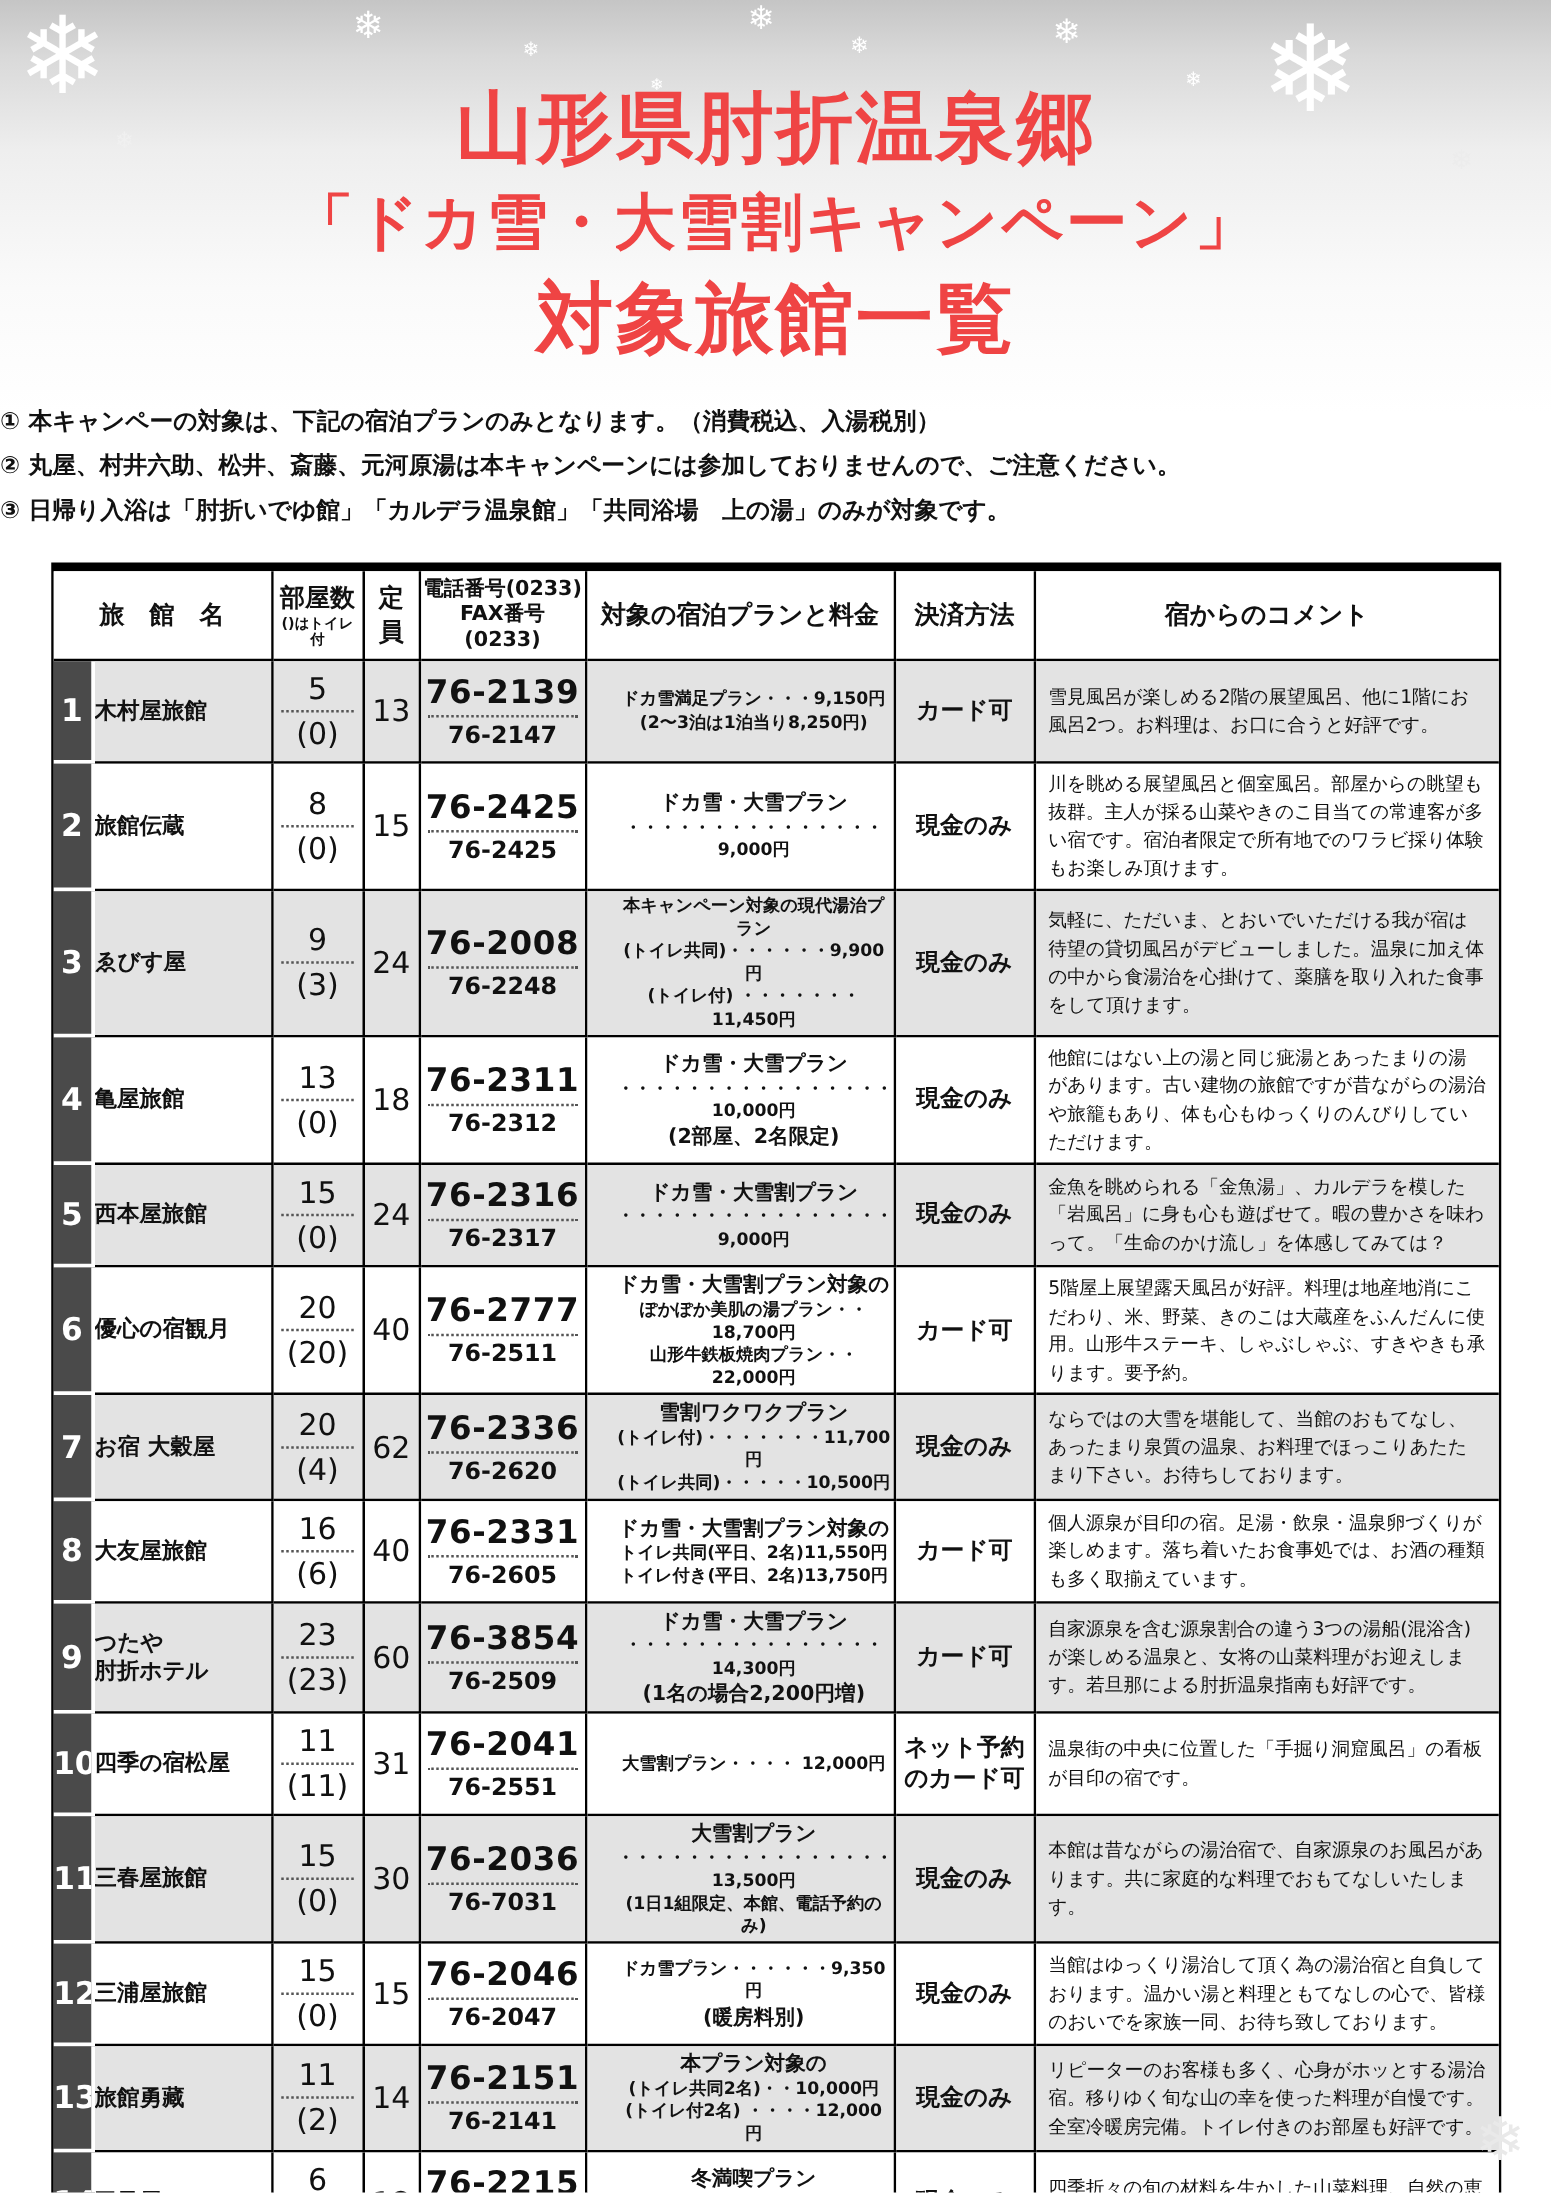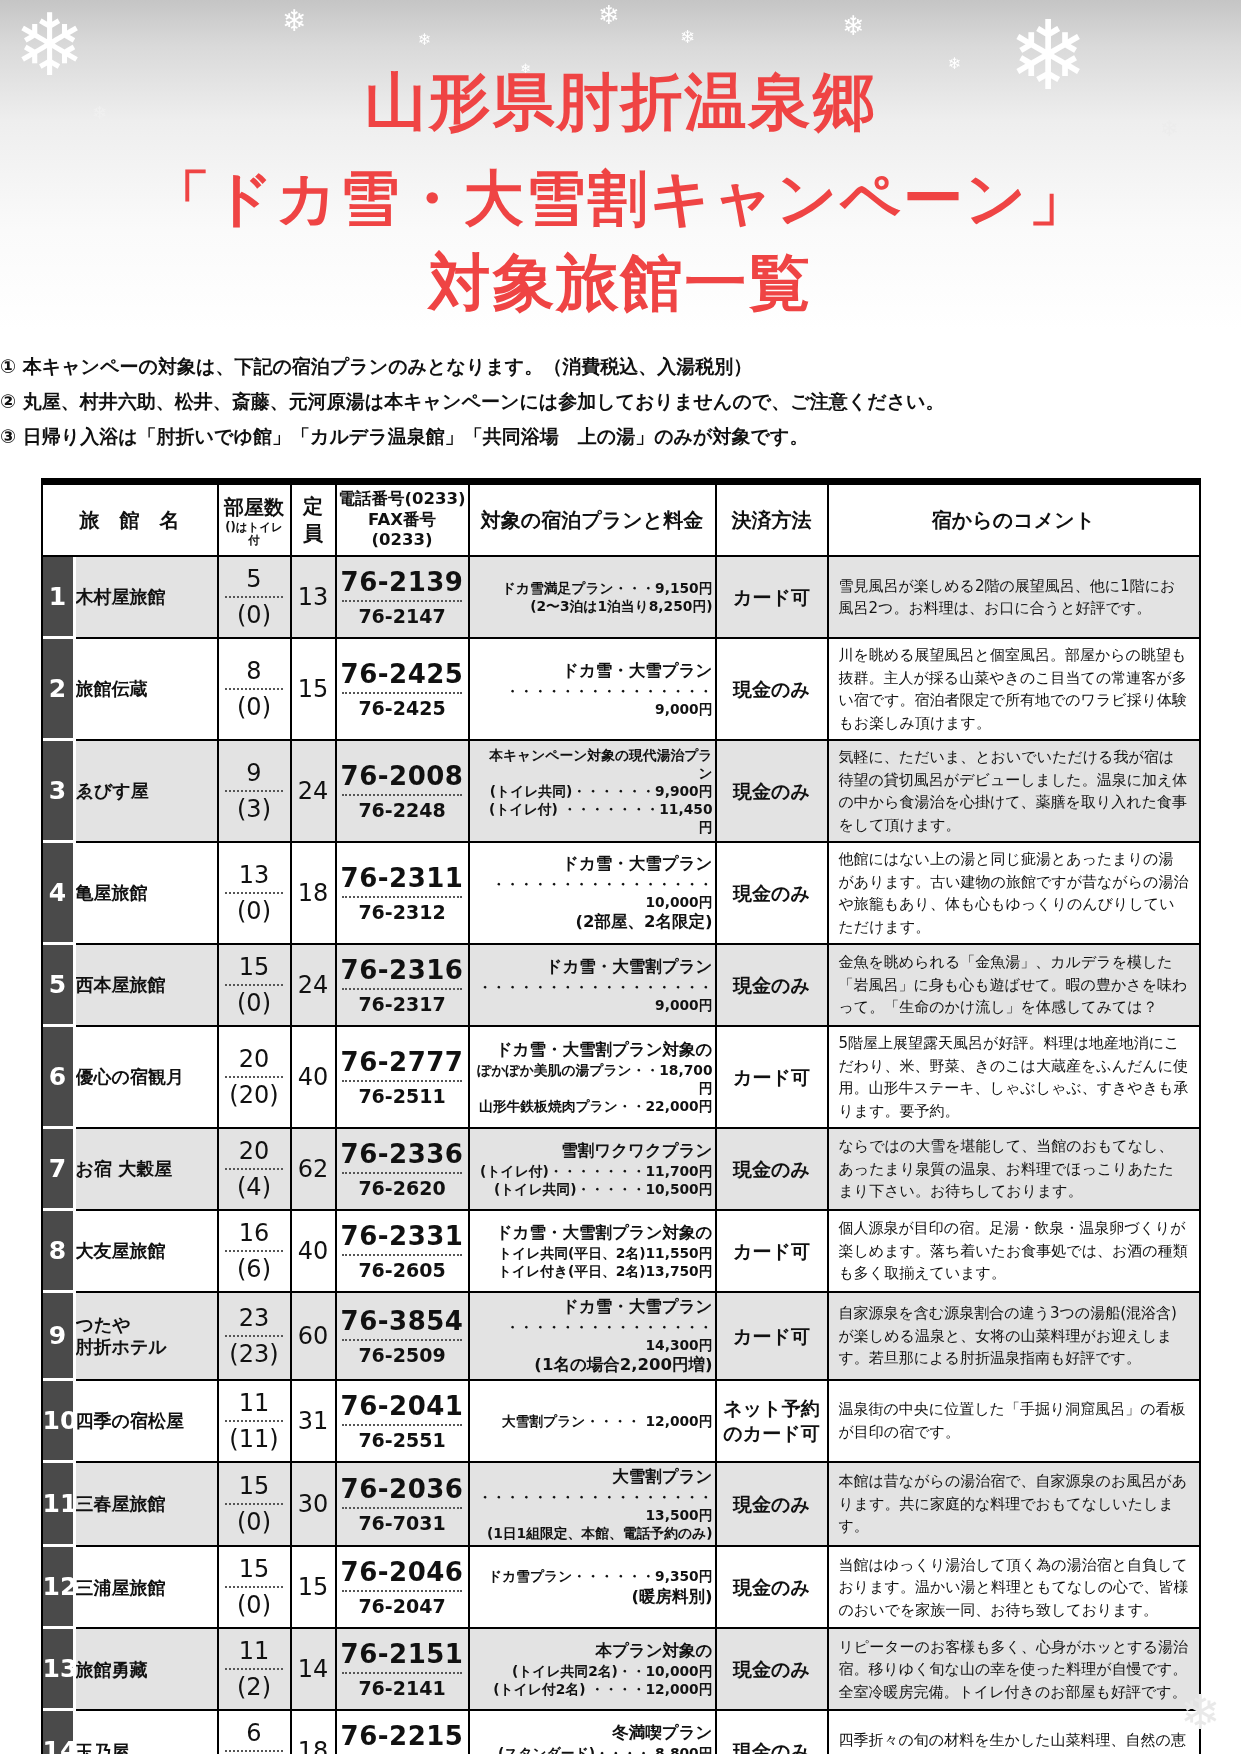--- a/index.html
+++ b/index.html
@@ -18,21 +18,21 @@
   .sf6{left:680px;top:28px;font-size:18px;}
   .sf7{left:842px;top:12px;font-size:27px;}
   .sf8{left:948px;top:56px;font-size:16px;}
   .sf9{left:520px;top:62px;font-size:13px;}
   .sf10{left:92px;top:104px;font-size:18px;color:#f0f0f0;}
   .sf11{left:1160px;top:118px;font-size:22px;color:#ececec;}
   .sf12{left:1180px;top:1688px;font-size:48px;color:#e9e9e9;}
   
   .title{margin-top:62px;text-align:center;font-weight:900;letter-spacing:2px;color:#ef4444;}
   .title .tl{font-size:62px;line-height:1.28;}
-  .title .tl:nth-child(2){font-size:60px;line-height:1.5;margin-top:12px;}
+  .title .tl:nth-child(2){font-size:49px;line-height:1.5;}
   
   .notes{margin-top:26px;text-align:left;font-weight:bold;font-size:19px;line-height:1.85;color:#111;}
   .note{white-space:nowrap;}
   
   .table-wrap{width:1156px;margin:24px auto 0 auto;border:2px solid #000;border-top:7px solid #000;background:#fff;}
   table{border-collapse:separate;border-spacing:0;width:100%;table-layout:fixed;}
   col.w-num{width:33px;}col.w-name{width:143px;}col.w-rooms{width:73px;}
   col.w-cap{width:45px;}col.w-phone{width:133px;}col.w-plan{width:247px;}
   col.w-pay{width:112px;}col.w-comment{width:auto;}
   th,td{border-right:2px solid #000;border-bottom:2px solid #000;vertical-align:middle;padding:3px 2px;overflow:hidden;}
@@ -45,21 +45,21 @@
   tbody tr:nth-child(even) td{background:#ffffff;}
   td.c-num{background:var(--num_bg,#4a4a4a) !important;color:#fff;font-weight:bold;font-size:25px;text-align:center;
            border-right:3px solid #fff;border-bottom:3px solid #fff;padding:0;}
   td.c-name{font-weight:bold;font-size:18px;text-align:left;padding-left:0;line-height:1.2;}
   td.c-rooms,td.c-cap{text-align:center;font-size:24px;font-weight:500;}
   .dash{height:0;border-top:2px dotted #555;width:86%;margin:3px auto;}
   .dash.wide{width:94%;}
   td.c-phone{text-align:center;}
   td.c-phone .tel{font-size:26px;font-weight:bold;letter-spacing:0.5px;}
   td.c-phone .fax{font-size:19px;font-weight:bold;}
-  td.c-plan{text-align:right;padding-left:7px;padding-right:2px;font-weight:bold;font-size:16.5px;line-height:1.32;}
+  td.c-plan{text-align:center;padding-left:24px;padding-right:2px;font-weight:bold;font-size:16.5px;line-height:1.32;}
   td.c-plan div.tight{font-size:13.8px;}
   td.c-pay{text-align:center;font-weight:bold;font-size:19px;line-height:1.3;padding:12px 4px;}
   td.c-comment{text-align:left;font-size:15px;font-weight:500;line-height:1.5;padding:5px 10px;}
 </style>
 </head>
 <body>
 
 <span class="sf sf1">❄</span>
 <span class="sf sf2">❄</span>
 <span class="sf sf3">❄</span>

